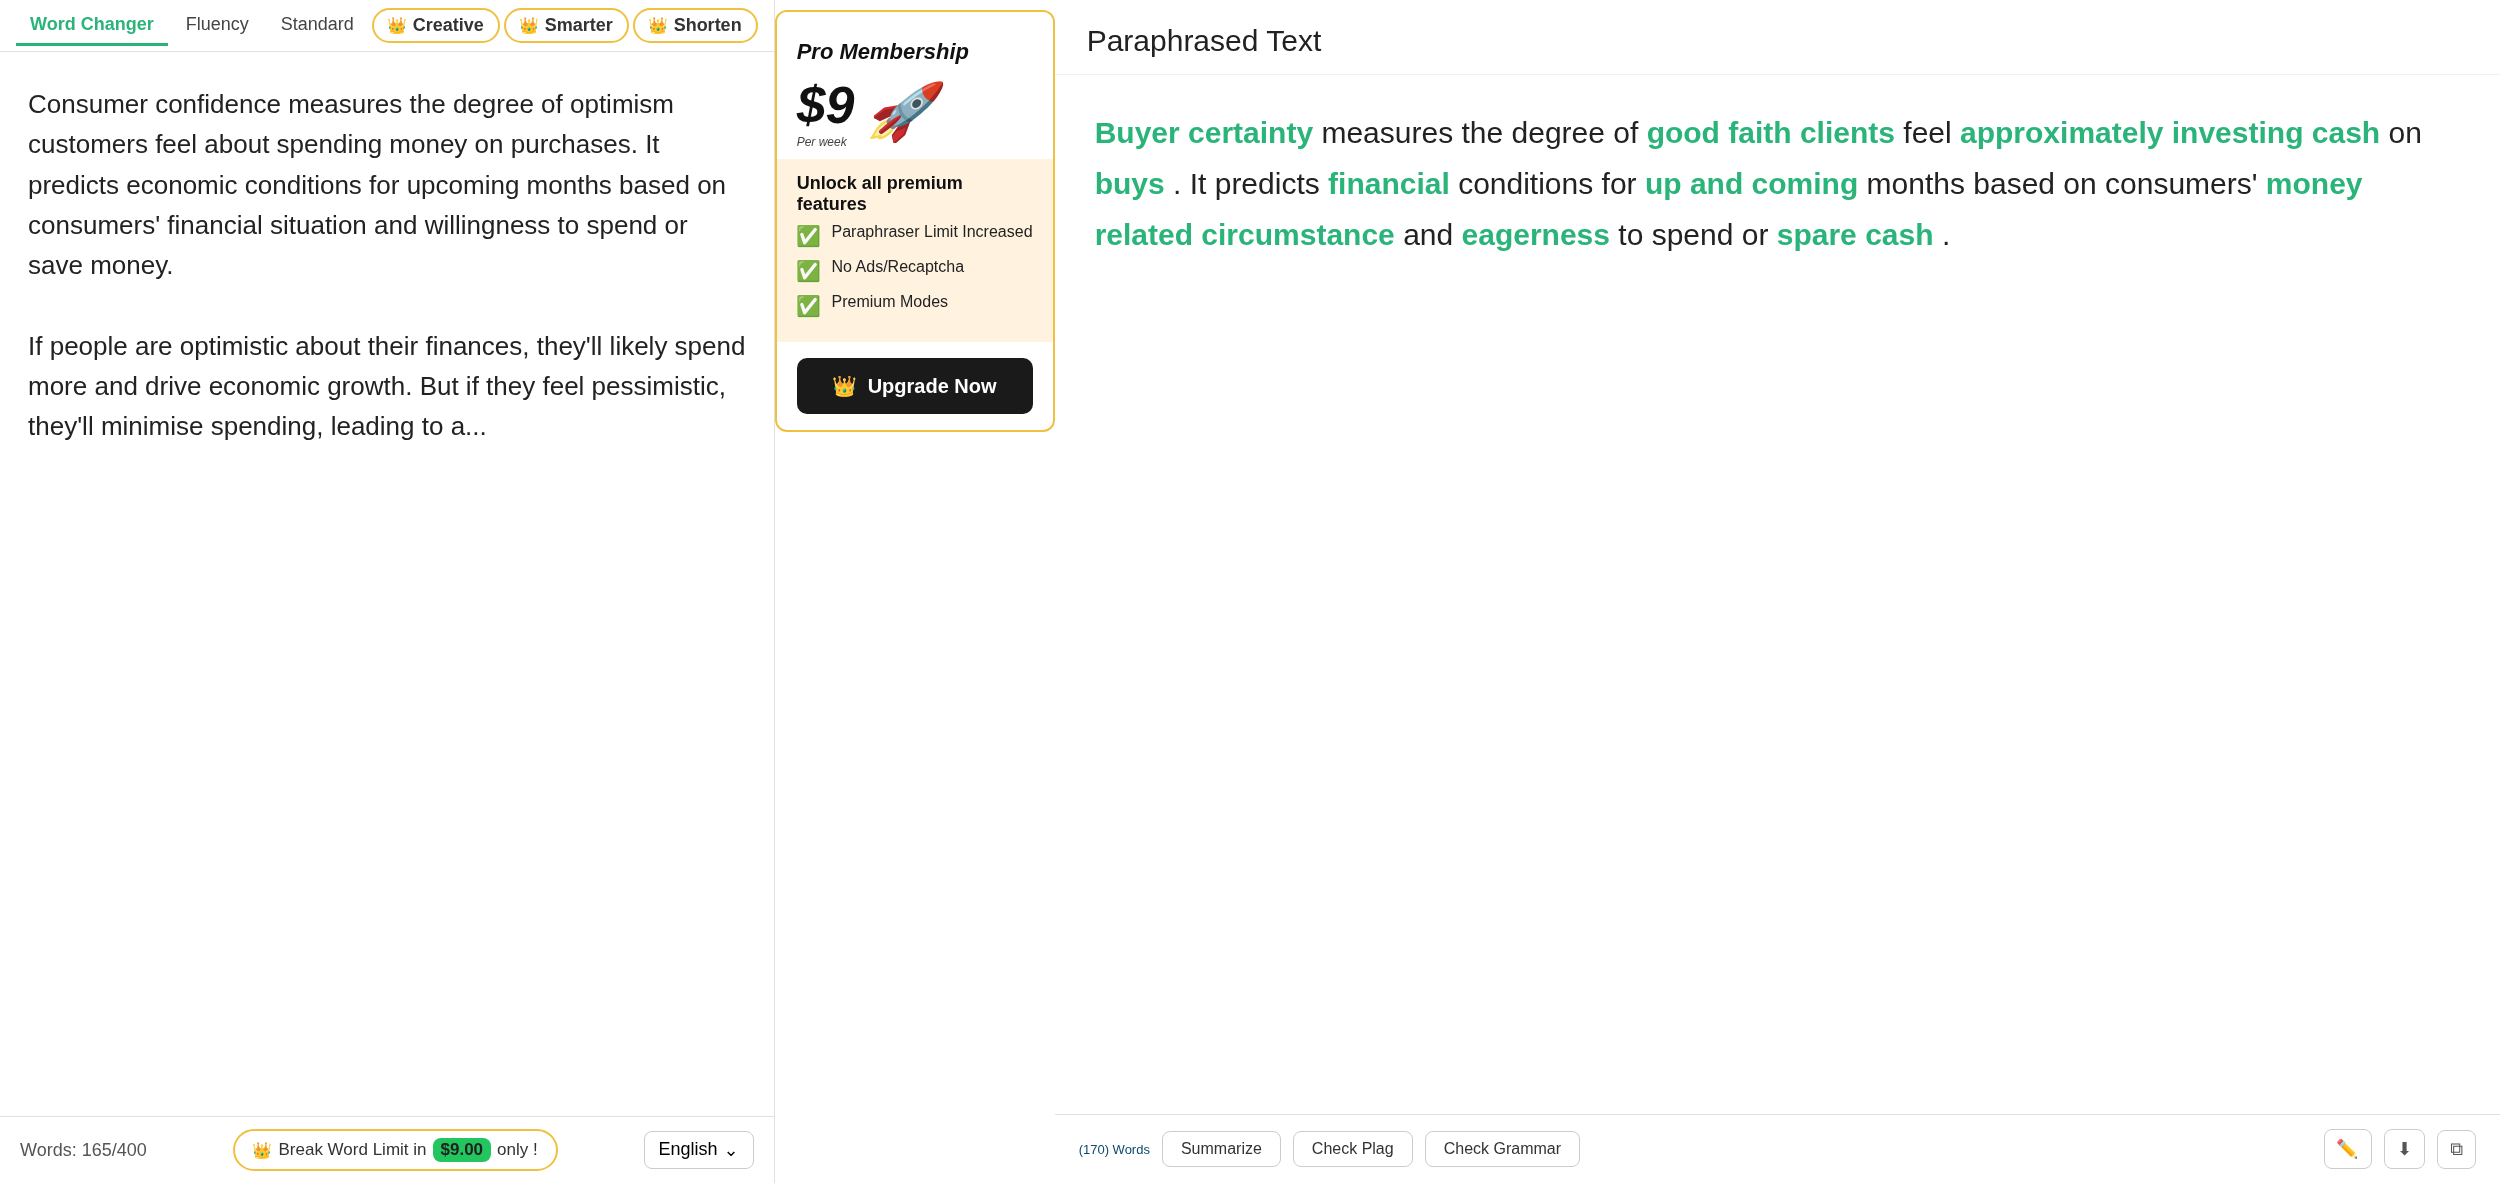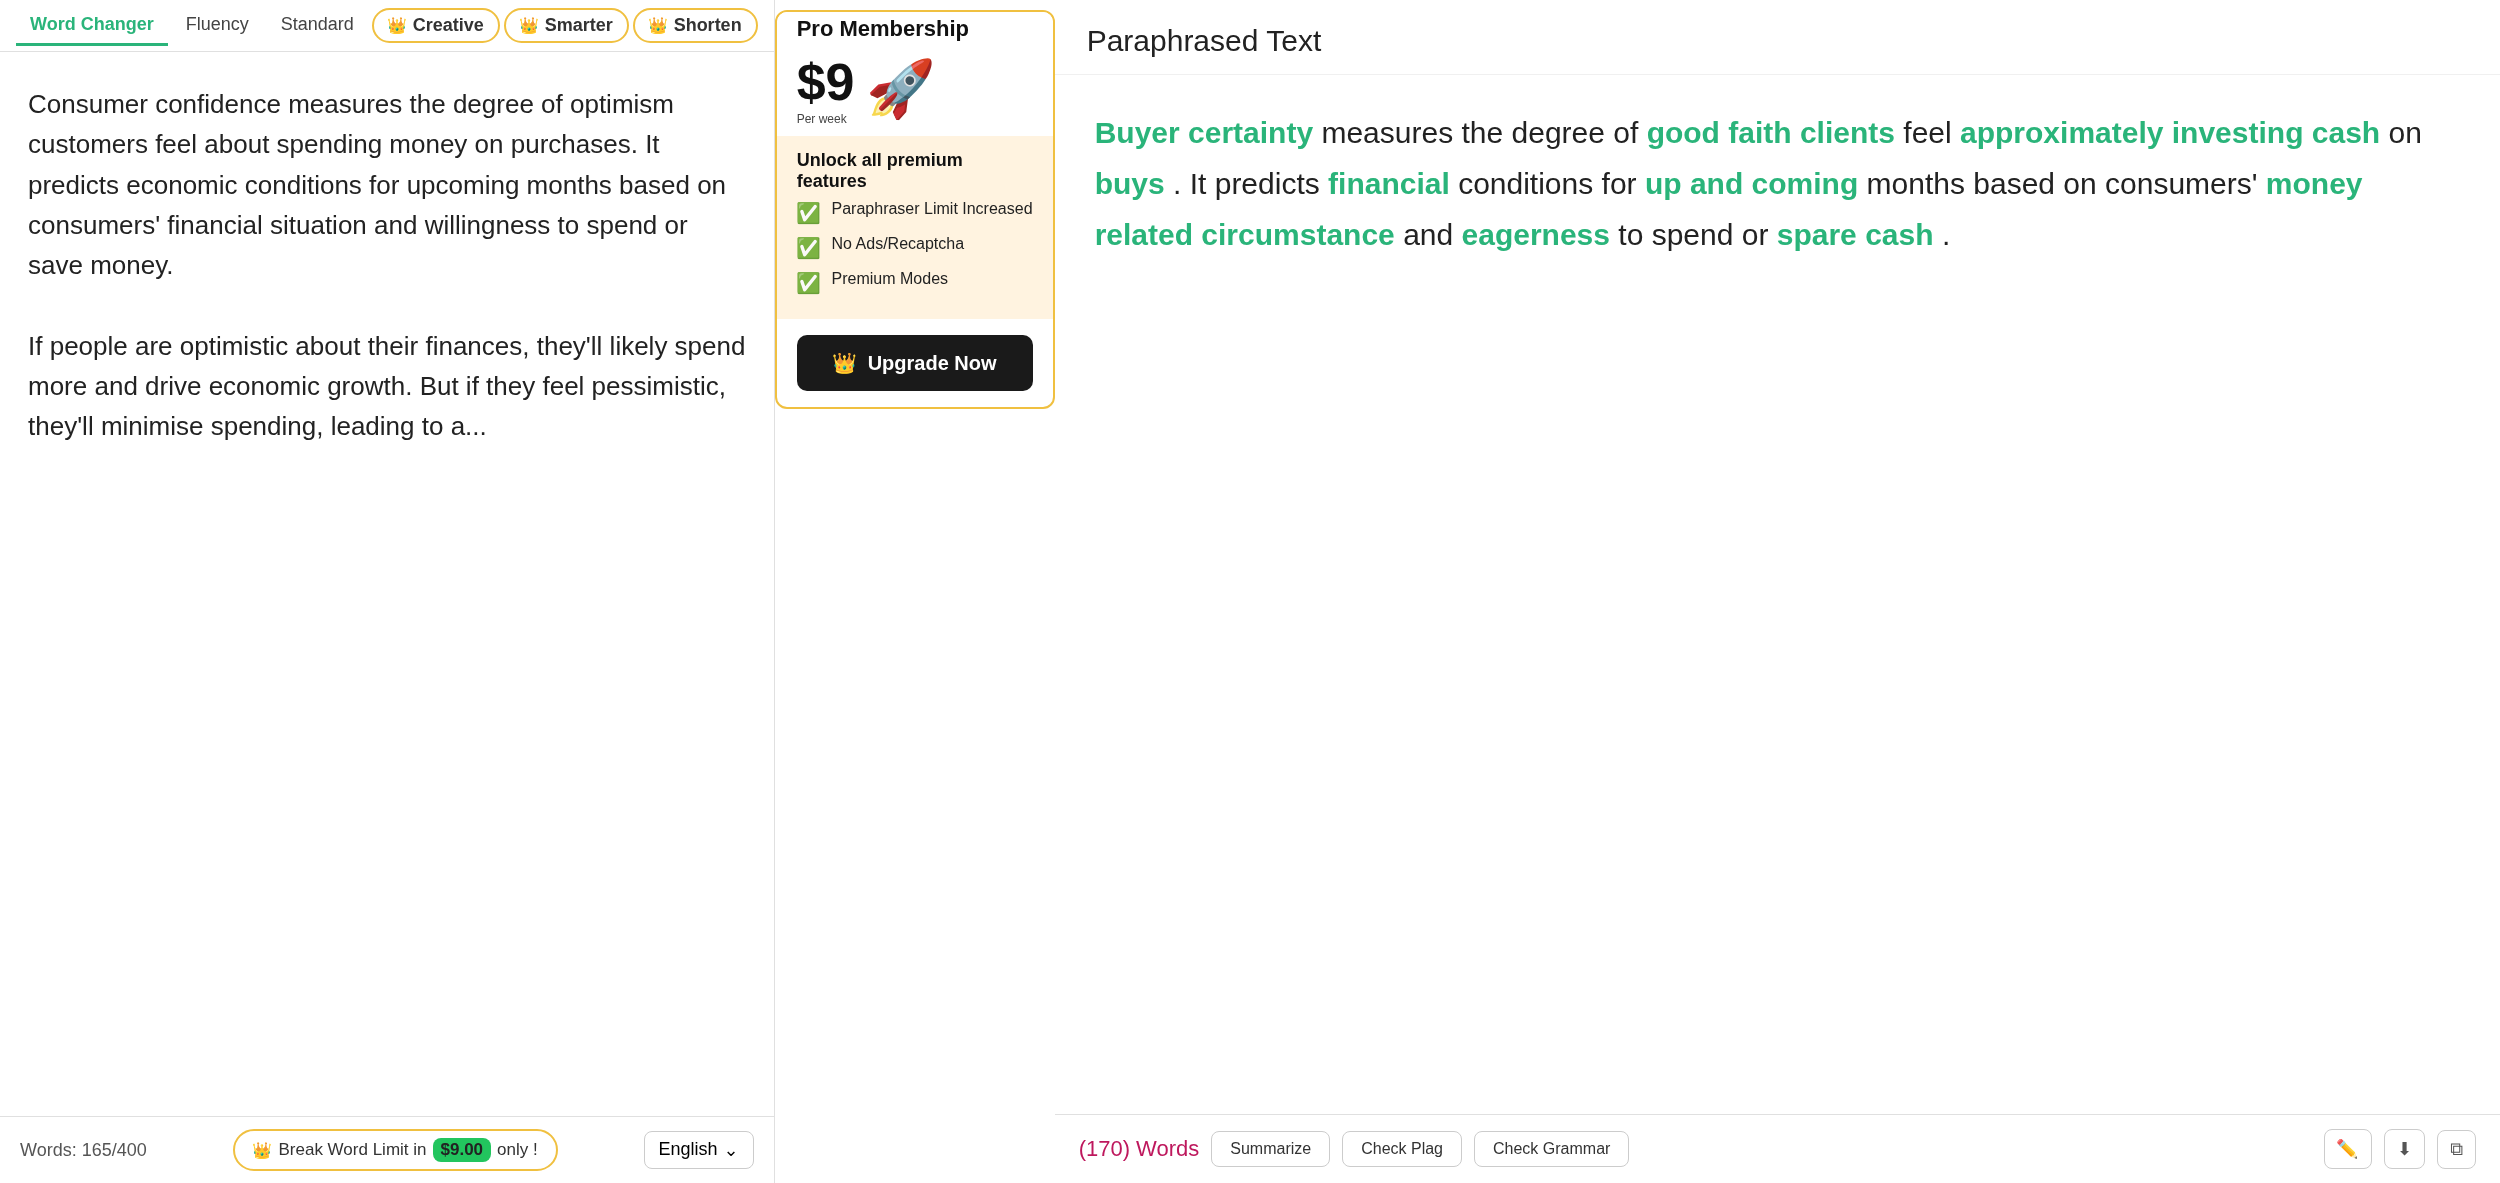--- a/index.html
+++ b/index.html
@@ -125,21 +125,22 @@
       flex-direction: column;
       background: #fff;
       overflow: hidden;
       align-self: flex-start;
       margin-top: 10px;
       margin-left: 0;
       margin-right: 0;
     }
     .pro-header {
       background: #fff;
-      padding: 4px 20px 10px 20px;
+      padding: 27px 20px 10px 20px;
+      font-style: italic;
     }
     .pro-title {
       font-size: 22px;
       font-weight: 700;
       color: #111;
       margin-bottom: 10px;
     }
     .pro-price-row {
       display: flex;
       align-items: center;
@@ -226,22 +227,22 @@
     }
     .paraphrased-footer {
       display: flex;
       align-items: center;
       gap: 12px;
       padding: 14px 24px;
       border-top: 1px solid #e0e0e0;
       background: #fff;
     }
     .word-count-right {
-      font-size: 22px;
-      color: #be185d;
+      font-size: 13px;
+      color: #0c4a6e;
       text-align: right;
     }
     .action-btn {
       border: 1px solid #ccc;
       border-radius: 8px;
       background: #fff;
       padding: 8px 18px;
       font-size: 16px;
       cursor: pointer;
       color: #333;

